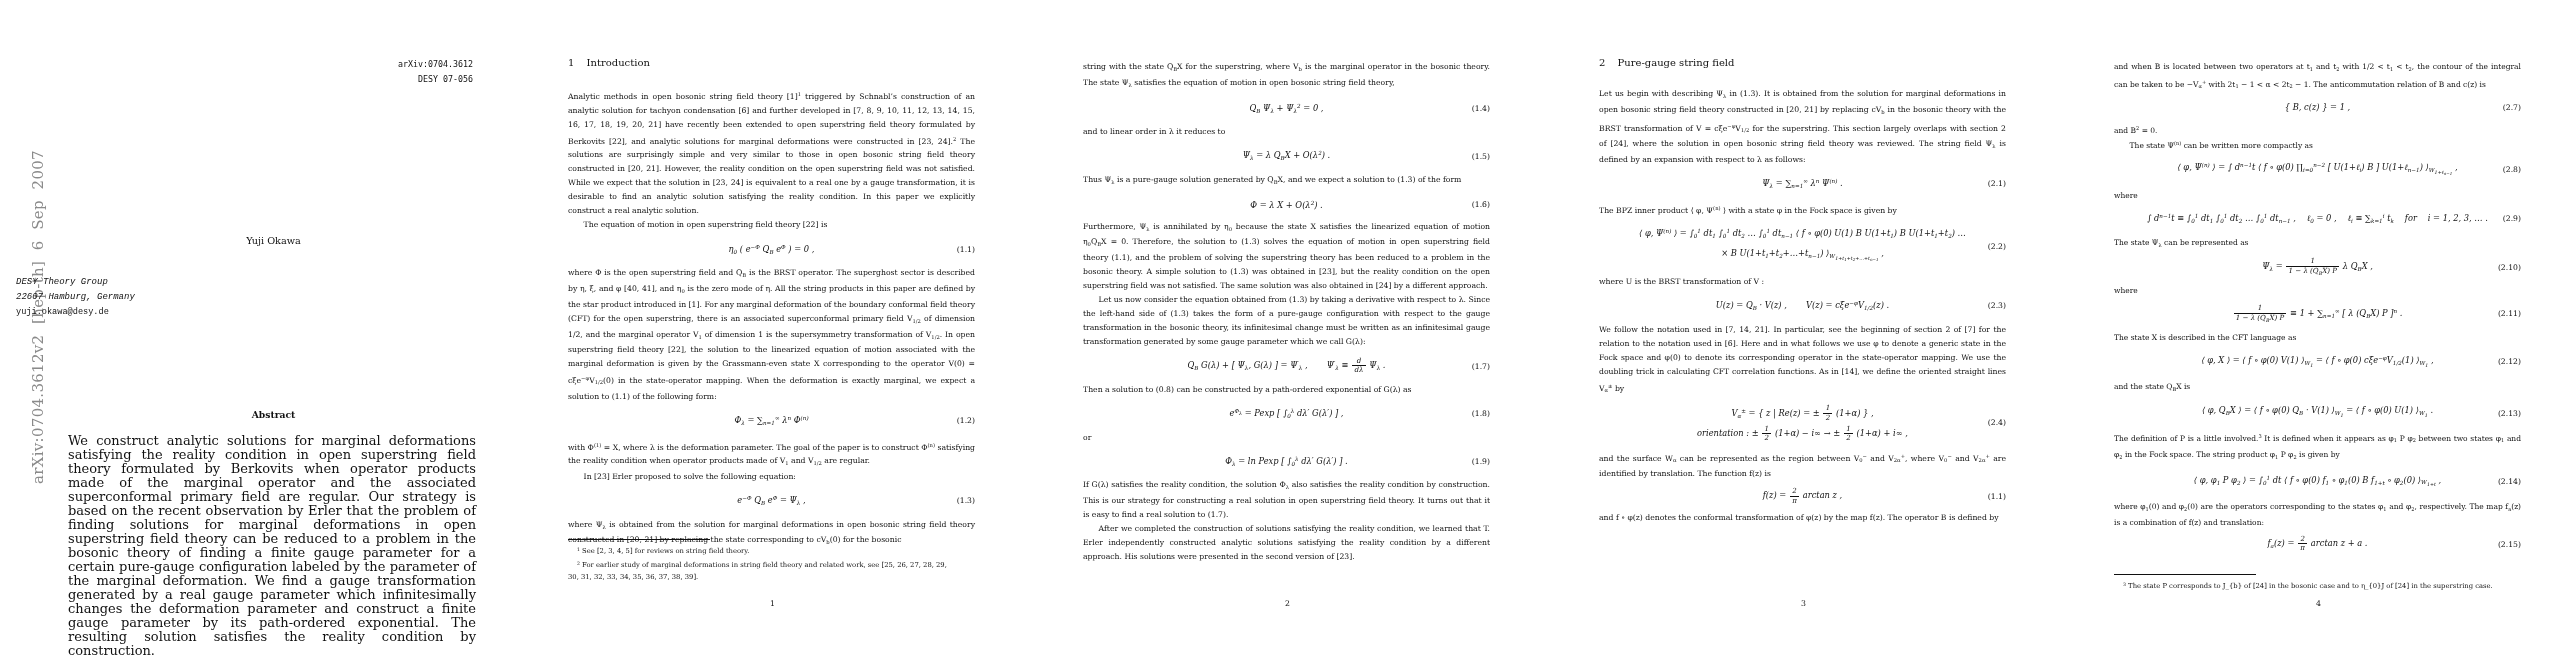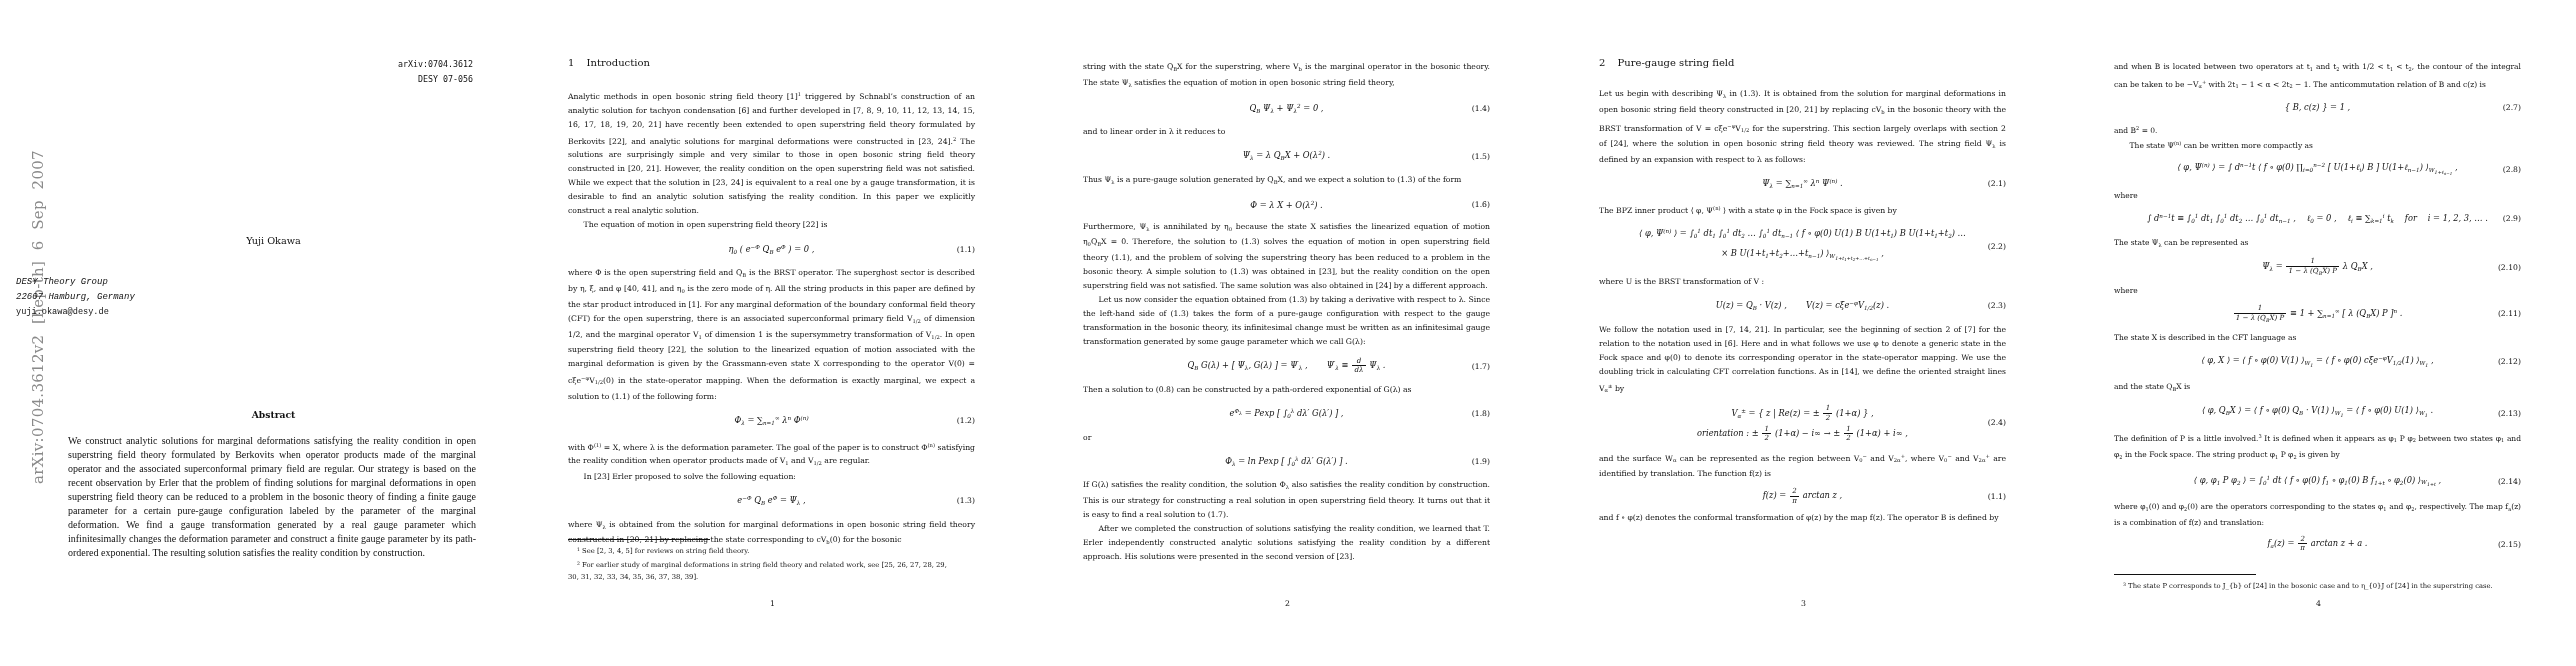--- a/index.html
+++ b/index.html
@@ -17,21 +17,21 @@
   .watermark{position:absolute;top:317px;left:22px;transform:translate(-50%,-50%) rotate(-90deg);
     white-space:nowrap;color:#8a8a8a;font-size:15px;word-spacing:5.6px;letter-spacing:0.3px;}
   .title{position:absolute;top:162px;left:0;right:0;text-align:center;
     font-size:14.5px;font-weight:bold;line-height:25px;}
   .author{position:absolute;top:235px;left:0;right:0;text-align:center;font-size:9.7px;}
   .affil{position:absolute;top:275px;left:0;right:0;text-align:left;
     font-style:italic;font-size:9px;line-height:15px;font-family:Liberation Mono, monospace;}
   .affil .email{font-style:normal;font-size:8.6px;}
   .abs-head{position:absolute;top:409px;left:0;right:0;text-align:center;font-size:9.2px;font-weight:bold;}
   .abstract{position:absolute;top:434px;left:52px;width:408px;
-    font-size:10px;line-height:14px;text-align:justify;font-family:Liberation Serif, serif;}
+    font-size:13px;line-height:14px;text-align:justify;}
 
   
   .col{position:absolute;left:53px;width:407px;}
   .top-head{top:56px;}
   .top-plain{top:60px;}
   .sec-head{font-size:10px;font-weight:normal;margin:0 0 16.7px 0;line-height:14.5px;}
   .sec-num{margin-right:12.2px;}
   .para{font-size:7.7px;line-height:14px;text-align:justify;margin:0;}
   .ind{text-indent:15.6px;}
   .tight .para{font-size:7.5px;line-height:13px;}

